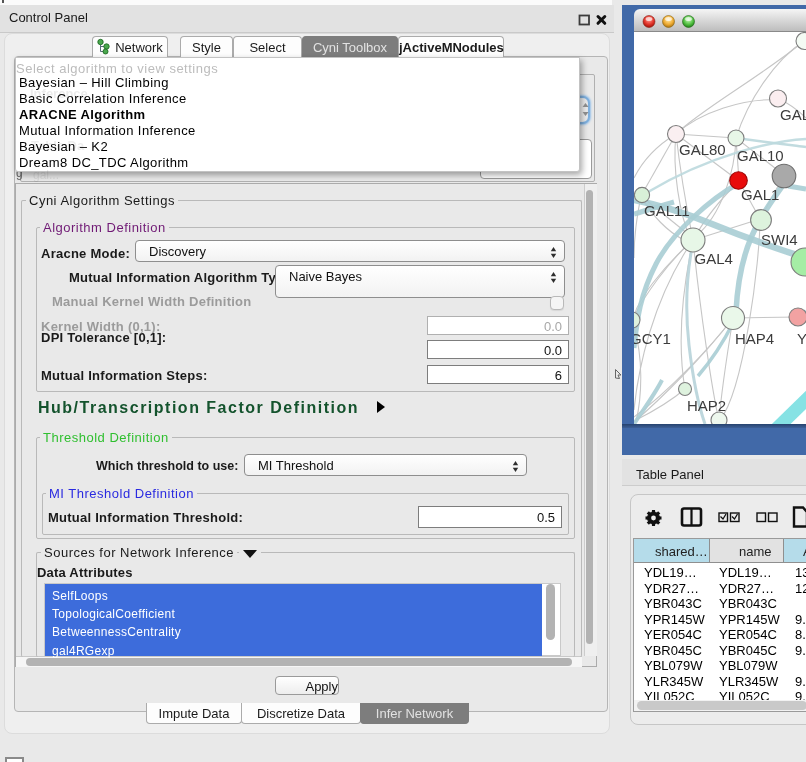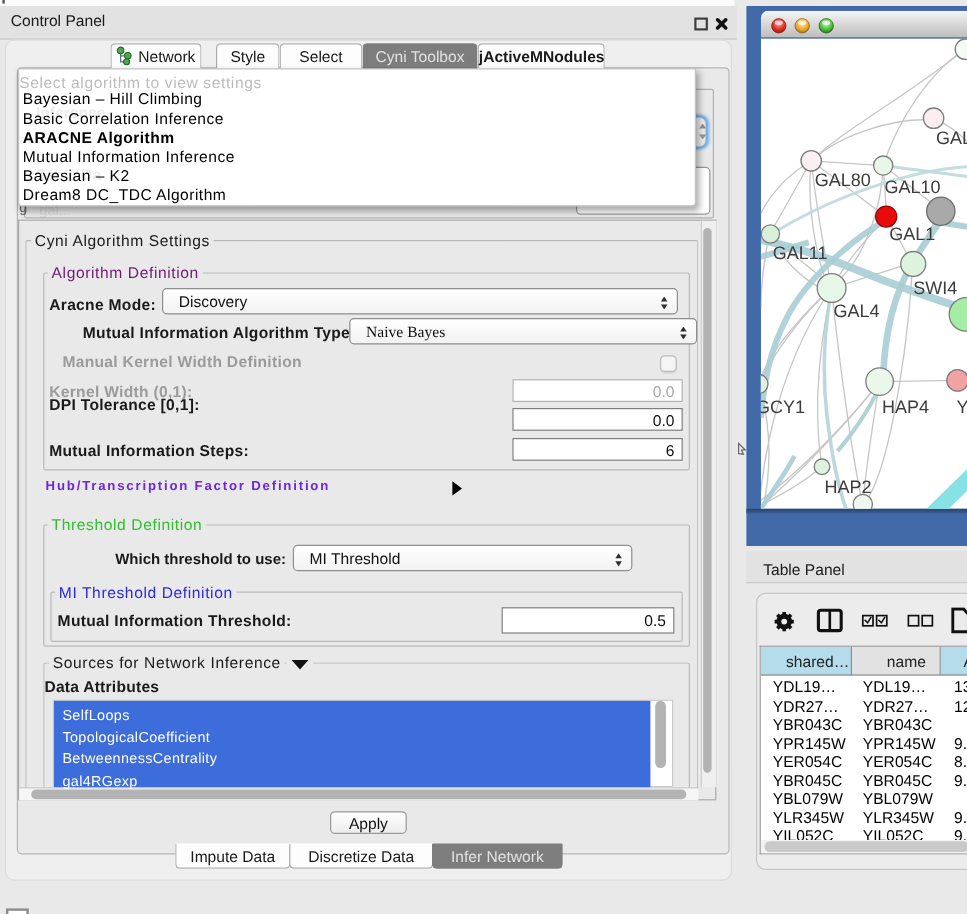--- a/index.html
+++ b/index.html
@@ -92,21 +92,21 @@
 
 <div class="lbl" style="left:41px;top:246px;">Aracne Mode:</div>
 <div class="combo" style="left:135px;top:240px;width:430px;height:22px;">
     <span class="cv">Discovery</span>
     <span class="ar"><svg width="7" height="11">
         <path d="M3.5 0 L6.2 4.2 L0.8 4.2 Z" fill="#2e2e2e"></path>
         <path d="M3.5 11 L6.2 6.8 L0.8 6.8 Z" fill="#2e2e2e"></path>
       </svg></span>
   </div>
 <div class="lbl" style="left:41px;top:270px;margin-left:28px;">Mutual Information Algorithm Type:</div>
-<div class="combo" style="left:291px;top:265px;width:290px;height:22px;font-family:Liberation Serif, serif;">
+<div class="combo" style="left:275px;top:265px;width:290px;height:33px;">
     <span class="cv">Naive Bayes</span>
     <span class="ar"><svg width="7" height="11">
         <path d="M3.5 0 L6.2 4.2 L0.8 4.2 Z" fill="#2e2e2e"></path>
         <path d="M3.5 11 L6.2 6.8 L0.8 6.8 Z" fill="#2e2e2e"></path>
       </svg></span>
   </div>
 <div class="lbl dis" style="left:52px;top:294px;">Manual Kernel Width Definition</div>
 <div class="abs" style="left:550px;top:296px;width:14px;height:14px;background:#f5f5f5;border:1px solid #b9b9b9;border-radius:4px;box-sizing:border-box;box-shadow:0 1px 1px rgba(0,0,0,0.08);"></div>
 <div class="lbl dis" style="left:41px;top:319px;">Kernel Width (0,1):</div>
 <div class="tf" style="left:427px;top:316px;width:142px;height:19px;border-color:#b0b0b0;">
@@ -114,21 +114,21 @@
   </div>
 <div class="lbl" style="left:41px;top:330px;">DPI Tolerance [0,1]:</div>
 <div class="tf" style="left:427px;top:340px;width:142px;height:19px;">
     <span class="v">0.0</span>
   </div>
 <div class="lbl" style="left:41px;top:368px;">Mutual Information Steps:</div>
 <div class="tf" style="left:427px;top:365px;width:142px;height:19px;">
     <span class="v">6</span>
   </div>
 
-<div class="abs" style="left:38px;top:399px;font-size:11px;letter-spacing:1.5px;font-weight:bold;color:#6d28d9;">Hub/Transcription Factor Definition</div>
+<div class="abs" style="left:38px;top:399px;font-size:16px;letter-spacing:1.5px;font-weight:bold;color:#14532d;">Hub/Transcription Factor Definition</div>
 <svg class="abs" style="left:374px;top:400px" width="14" height="14">
     <path d="M3 1 L11 7 L3 13 Z" fill="#000"></path>
   </svg>
 
 <div class="gbox" style="left:36px;top:437px;width:537px;height:100px;"></div>
 <div class="gtitle" style="left:40px;top:431px;color:#2fbf2f;">Threshold Definition</div>
 <div class="lbl" style="left:96px;top:459px;font-size:12.5px;letter-spacing:0;">Which threshold to use:</div>
 <div class="combo" style="left:244px;top:454px;width:283px;height:22px;">
     <span class="cv">MI Threshold</span>
     <span class="ar"><svg width="7" height="11">
@@ -149,21 +149,21 @@
 <svg class="abs" style="left:239px;top:546px;background:#e9e9e9;" width="22" height="14">
     <path d="M4 4 L18 4 L11 12 Z" fill="#111"></path>
   </svg>
 <div class="abs" style="left:37px;top:565px;font-size:13px;letter-spacing:0.2px;font-weight:bold;color:#1a1a1a;">Data Attributes</div>
 
 <div class="abs" style="left:44px;top:583px;width:517px;height:73px;background:#ffffff;border:1px solid #c9c9c9;box-sizing:border-box;"></div>
 <div class="abs" style="left:45px;top:584px;width:497px;height:72px;background:#3d6cdb;"></div>
 <div class="abs" style="left:52px;top:587px;width:400px;font-size:12px;letter-spacing:0.3px;color:#fff;line-height:18.2px;">SelfLoops<br>TopologicalCoefficient<br>BetweennessCentrality<br>gal4RGexp</div>
 <div class="abs" style="left:546px;top:584px;width:9px;height:56px;background:#b3b3b3;border-radius:5px;"></div>
 
-<div class="abs" style="left:275px;top:676px;width:64px;height:19px;background:linear-gradient(#ffffff,#ededed);border:1px solid #9a9a9a;border-radius:4px;box-sizing:border-box;text-align:center;font-size:13px;color:#111;"><span style="position:relative;top:2px">Apply</span></div>
+<div class="abs" style="left:275px;top:676px;width:64px;height:19px;background:linear-gradient(#ffffff,#ededed);border:1px solid #9a9a9a;border-radius:4px;box-sizing:border-box;text-align:right;font-size:13px;color:#111;"><span style="position:relative;top:2px">Apply</span></div>
 
 <div class="btab" style="left:146px;width:96px;">
     <span>Impute Data</span>
   </div>
 <div class="btab" style="left:241px;width:120px;">
     <span>Discretize Data</span>
   </div>
 <div class="btab seltab" style="left:360px;width:109px;">
     <span>Infer Network</span>
   </div>

